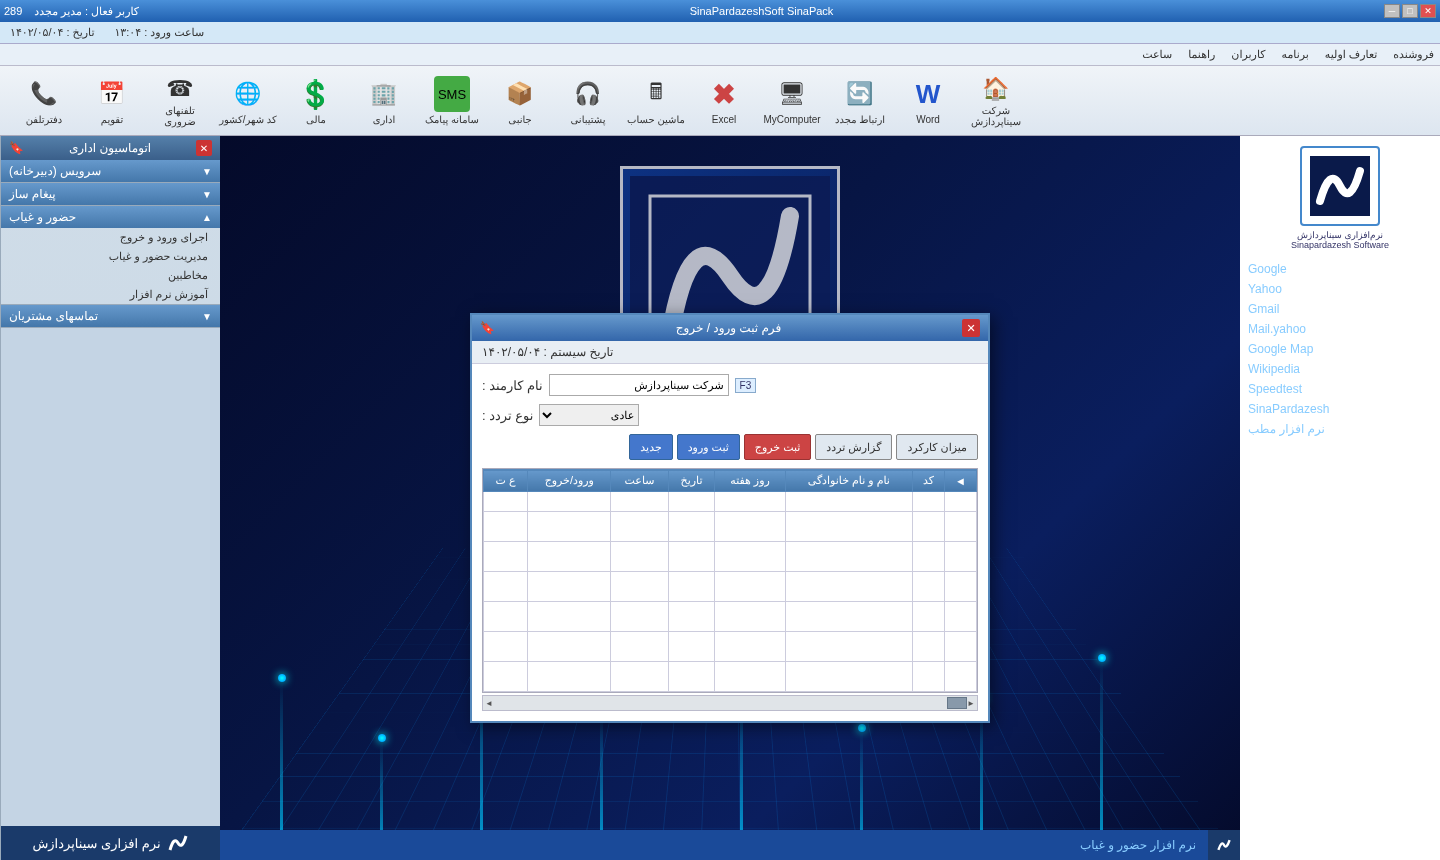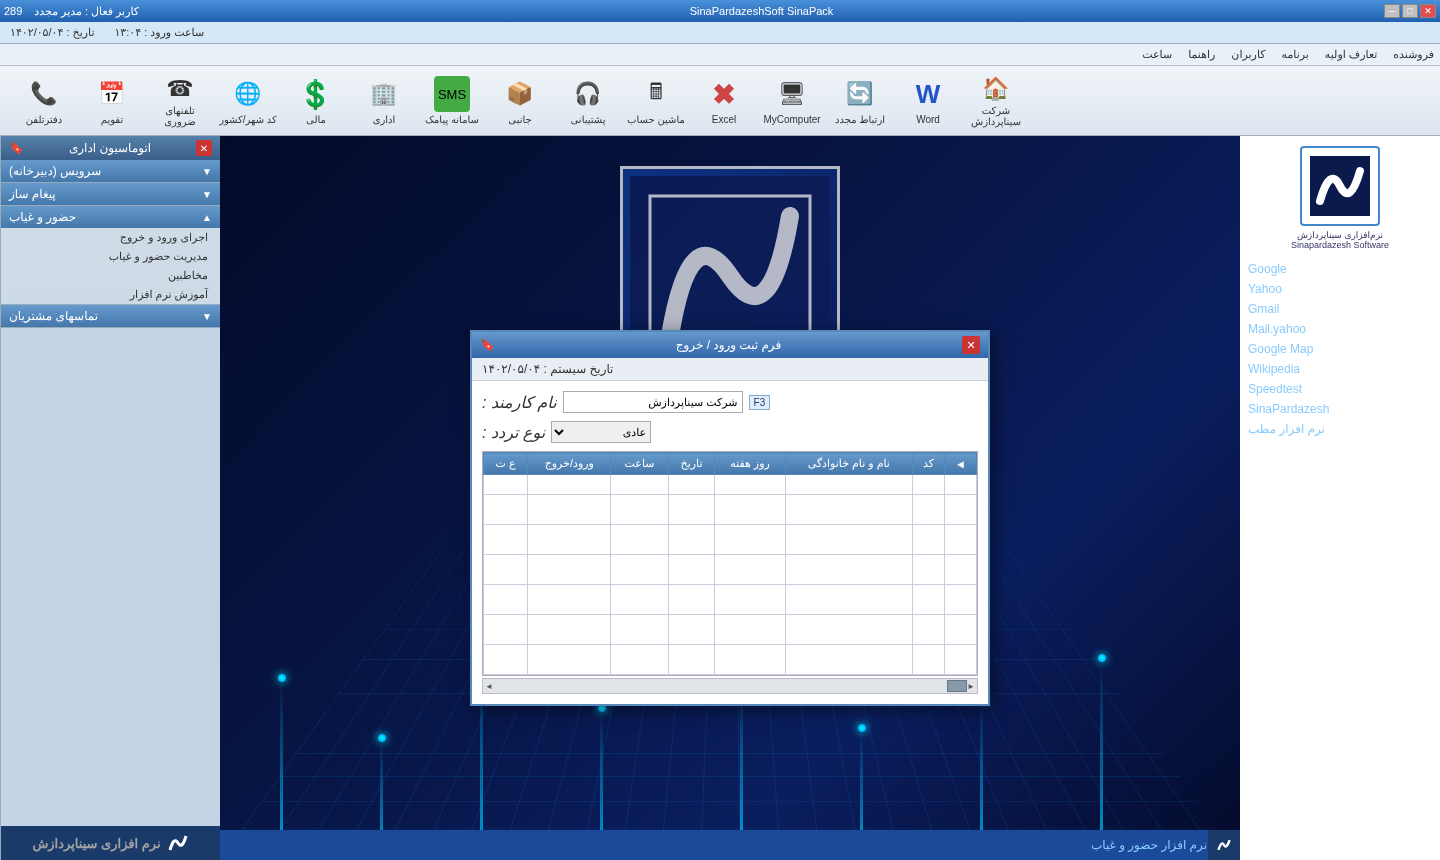--- a/index.html
+++ b/index.html
@@ -267,24 +267,23 @@
     }
     .modal-body { padding: 10px; background: white; }
     .modal-field-row {
       display: flex;
       align-items: center;
       justify-content: flex-end;
       margin-bottom: 8px;
       gap: 6px;
     }
     .modal-label {
-      font-size: 16px;
+      font-size: 13px;
       color: #333;
       white-space: nowrap;
-      font-style: italic;
     }
     .modal-input {
       height: 22px;
       border: 1px solid #aaa;
       background: white;
       font-size: 11px;
       padding: 0 4px;
       direction: rtl;
     }
     .modal-input-wide { width: 180px; }
@@ -554,20 +553,27 @@
           </div>
 
           <div class="modal-field-row">
             <select class="modal-select">
               <option>عادی</option>
               <option>ماموریت</option>
             </select>
             <span class="modal-label">نوع تردد :</span>
           </div>
 
+          <div class="modal-buttons">
+            <button class="modal-btn modal-btn-blue">جدید</button>
+            <button class="modal-btn modal-btn-blue">ثبت ورود</button>
+            <button class="modal-btn modal-btn-red">ثبت خروج</button>
+            <button class="modal-btn modal-btn-default">گزارش تردد</button>
+            <button class="modal-btn modal-btn-default">میزان کارکرد</button>
+          </div>
 
           <div style="border:1px solid #aab;">
             <table class="modal-table">
               <thead>
                 <tr>
                   <th>◄</th>
                   <th>کد</th>
                   <th>نام و نام خانوادگی</th>
                   <th>روز هفته</th>
                   <th>تاریخ</th>
@@ -662,21 +668,21 @@
       </div>
     </div>
 
     <div style="position:absolute; bottom:0; left:0; right:0; height:30px; display:flex; direction:rtl;">
       <div style="display:flex; align-items:center; padding: 0 8px; background:#1a3a6a; width:32px; justify-content:center;">
         <svg width="20" height="20" viewBox="0 0 20 20">
           <rect width="20" height="20" fill="#1a3a6a"></rect>
           <path d="M3 16 Q7 4 10 10 Q13 16 17 4" stroke="white" stroke-width="3" fill="none"></path>
         </svg>
       </div>
-      <div style="flex:1; background:#1a4a99; display:flex; align-items:center; padding:0 1px; color:#88ccff; font-size:12px;">
+      <div style="flex:1; background:#1a4a99; display:flex; align-items:center; padding:0 12px; color:#88ccff; font-size:12px;">
         <span>نرم افزار حضور و غیاب</span>
       </div>
     </div>
   </div>
 
   <div class="right-sidebar">
     <div class="right-sidebar-title">
       <div class="close-x">✕</div>
       <span>اتوماسیون اداری</span>
       <span>🔖</span>
@@ -708,21 +714,21 @@
     </div>
 
     <div class="sidebar-section">
       <div class="sidebar-section-header">
         <span class="arrow">▼</span>
         <span>تماسهای مشتریان</span>
       </div>
     </div>
 
     <div style="flex:1; background:#c4d4e4;"></div>
-    <div style="background:#1a3a6a; color:#a3a3a3; font-size:13px; font-weight:bold; padding:6px 10px; text-align:center; direction:rtl; display:flex; align-items:center; gap:6px; justify-content:center;">
+    <div style="background:#1a3a6a; color:#ffffff; font-size:13px; font-weight:normal; padding:6px 10px; text-align:center; direction:rtl; display:flex; align-items:center; gap:6px; justify-content:center;">
       <svg width="22" height="22" viewBox="0 0 22 22">
         <rect width="22" height="22" fill="#1a3a6a"></rect>
         <path d="M3 18 Q7 4 11 11 Q15 18 19 4" stroke="white" stroke-width="3" fill="none"></path>
       </svg>
       <span>نرم افزاری سیناپردازش</span>
     </div>
   </div>
 </div>
 
 </body></html>

